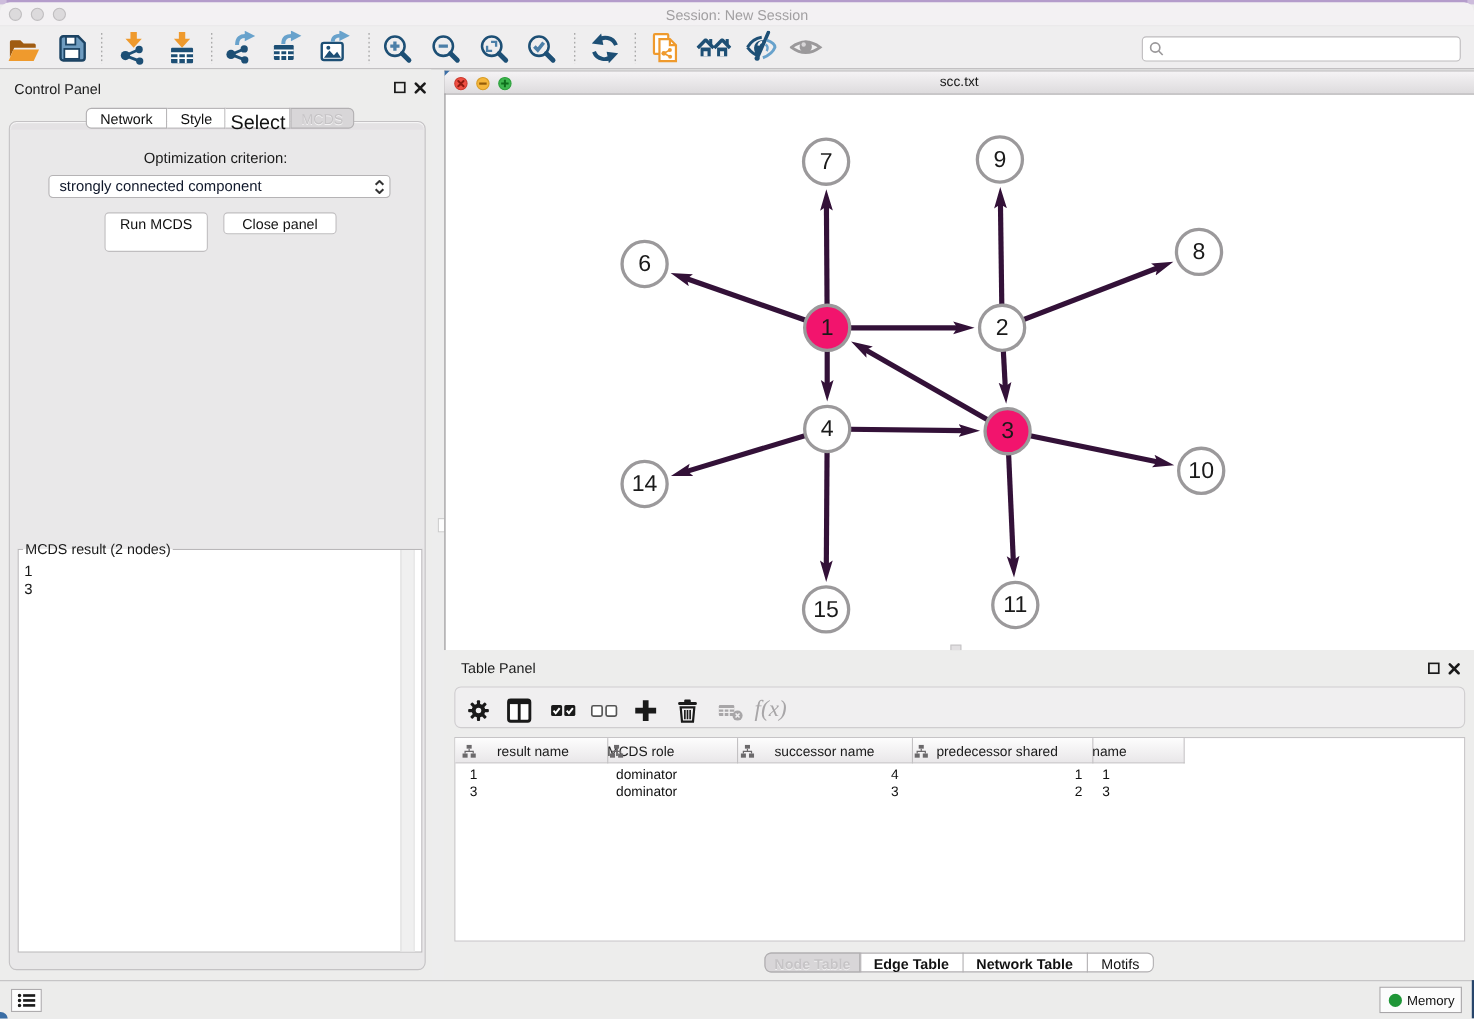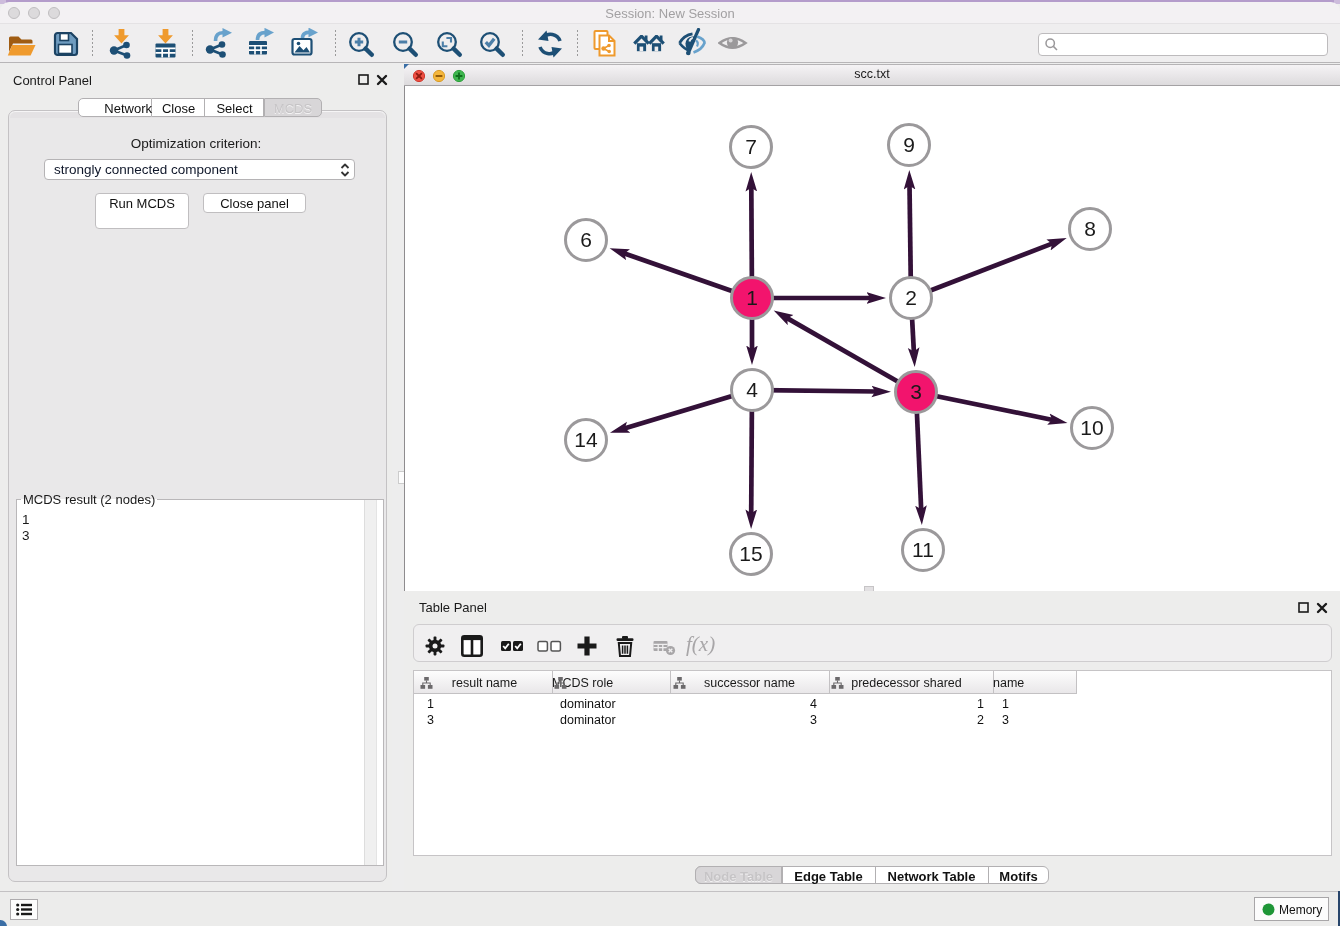--- a/index.html
+++ b/index.html
@@ -169,23 +169,23 @@
     <path d="M2,2 L10,10 M10,2 L2,10" stroke="#1a1a1a" stroke-width="2.4" stroke-linecap="round"></path>
   </svg>
 
 <div class="abs" style="left:8px;top:110px;width:379px;height:772px;background:#e9e8e9;border:1px solid #c4c2c4;border-radius:7px;box-shadow:inset 0 1px 0 #f6f5f6"></div>
 <div class="abs" style="left:10px;top:112px;width:375px;height:6px;background:#e4e2e4;border-radius:6px 6px 0 0"></div>
 
 <div class="abs" style="left:264px;top:98px;width:58px;height:19px;background:#d8d6d8;border:1px solid #b2b0b2;border-radius:0 5px 5px 0"></div>
 <div class="abs" style="left:78px;top:98px;width:74px;height:19px;background:#fff;border:1px solid #b2b0b2;border-radius:5px 0 0 5px"></div>
 <div class="abs" style="left:152px;top:98px;width:53px;height:19px;background:#fff;border:1px solid #b2b0b2;border-left:none"></div>
 <div class="abs" style="left:205px;top:98px;width:59px;height:19px;background:#fff;border:1px solid #b2b0b2;border-left:none"></div>
-<div class="abs" style="left:78px;top:101px;width:74px;text-align:right;font-size:13px;color:#111">Network</div>
-<div class="abs" style="left:152px;top:101px;width:53px;text-align:center;font-size:13px;color:#111">Close</div>
-<div class="abs" style="left:205px;top:101px;width:59px;text-align:center;font-size:13px;color:#111">Select</div>
+<div class="abs" style="left:78px;top:101px;width:74px;text-align:center;font-size:13px;color:#111">Network</div>
+<div class="abs" style="left:152px;top:101px;width:53px;text-align:center;font-size:13px;color:#111">Style</div>
+<div class="abs" style="left:205px;top:101px;width:59px;text-align:center;font-size:18px;color:#111">Select</div>
 <div class="abs" style="left:264px;top:101px;width:58px;text-align:center;font-size:13px;color:#c6c4c6;text-shadow:0 1px 0 #f4f3f4">MCDS</div>
 
 <div class="abs" style="left:0;top:136px;width:392px;text-align:center;font-size:13.5px;color:#1a1a1a">Optimization criterion:</div>
 <div class="abs" style="left:44px;top:159px;width:311px;height:21px;background:#fff;border:1px solid #b5b3b5;border-radius:4px"></div>
 <div class="abs" style="left:54px;top:162px;font-size:13.5px;color:#0f172a">strongly connected component</div>
 <svg class="abs" style="left:339px;top:162px" width="12" height="16" viewBox="0 0 12 16">
     <path d="M2.5,6 L6,2.5 L9.5,6" fill="none" stroke="#333" stroke-width="1.8" stroke-linejoin="round"></path>
     <path d="M2.5,10 L6,13.5 L9.5,10" fill="none" stroke="#333" stroke-width="1.8" stroke-linejoin="round"></path>
   </svg>
 <div class="btn" style="left:95px;top:193px;width:94px;height:36px;line-height:19px">Run MCDS</div>
@@ -373,21 +373,21 @@
 <div class="abs" style="left:1002px;top:713px;font-size:12.5px;color:#111">3</div>
 
 <div class="abs" style="left:695px;top:866px;width:354px;height:18px;background:#fff;border:1px solid #b2b0b2;border-radius:6px"></div>
 <div class="abs" style="left:695px;top:866px;width:87px;height:18px;background:#d8d6d8;border:1px solid #b2b0b2;border-radius:6px 0 0 6px"></div>
 <div class="abs" style="left:782px;top:866px;width:1px;height:18px;background:#b2b0b2"></div>
 <div class="abs" style="left:875px;top:866px;width:1px;height:18px;background:#b2b0b2"></div>
 <div class="abs" style="left:988px;top:866px;width:1px;height:18px;background:#b2b0b2"></div>
 <div class="abs" style="left:695px;top:869px;width:87px;text-align:center;font-size:13px;font-weight:bold;color:#c6c4c6;text-shadow:0 1px 0 #f2f1f2">Node Table</div>
 <div class="abs" style="left:782px;top:869px;width:93px;text-align:center;font-size:13px;font-weight:bold;color:#111">Edge Table</div>
 <div class="abs" style="left:875px;top:869px;width:113px;text-align:center;font-size:13px;font-weight:bold;color:#111">Network Table</div>
-<div class="abs" style="left:988px;top:869px;width:61px;text-align:center;font-size:13px;font-weight:bold;color:#111">Motifs</div>
+<div class="abs" style="left:988px;top:869px;width:61px;text-align:center;font-size:13px;font-weight:normal;color:#111">Motifs</div>
 
 <div class="abs" style="left:0;top:891px;width:1340px;height:35px;background:#ececeb;border-top:1px solid #c3c1c3"></div>
 <div class="abs" style="left:10px;top:899px;width:28px;height:21px;background:#fdfdfd;border:1px solid #aeacae"></div>
 <svg class="abs" style="left:16px;top:903px" width="17" height="13" viewBox="0 0 17 13">
 <g fill="#1a1a1a">
       <circle cx="1.7" cy="2" r="1.6"></circle>
       <circle cx="1.7" cy="6.5" r="1.6"></circle>
       <circle cx="1.7" cy="11" r="1.6"></circle>
 <rect x="5" y="0.8" width="11" height="2.4"></rect>
       <rect x="5" y="5.3" width="11" height="2.4"></rect>

